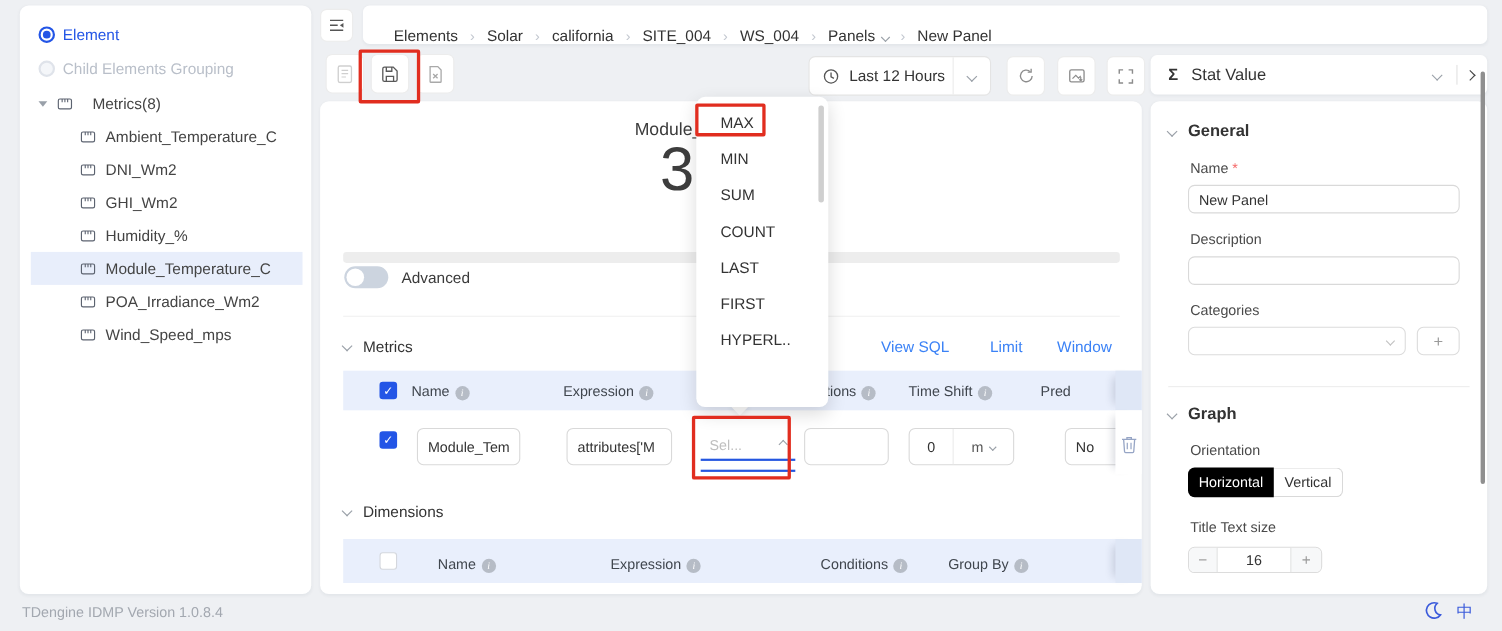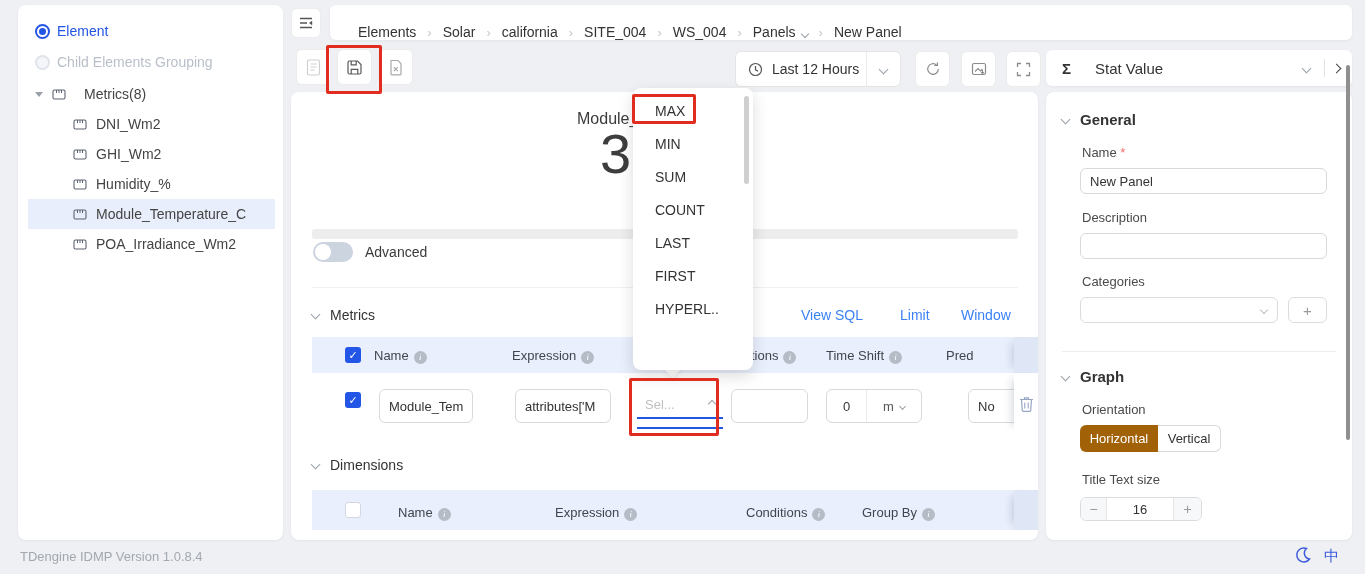--- a/index.html
+++ b/index.html
@@ -59,20 +59,29 @@
       <svg width="14" height="13" viewBox="0 0 14 13">
           <rect x="1" y="2" width="12" height="9" rx="1.5" fill="none" stroke="#5c6370" stroke-width="1.1"></rect>
           <path d="M4.5 2v3M7 2v3M9.5 2v3" stroke="#5c6370" stroke-width="1"></path>
         </svg>
     </span>
     <span style="margin-left:9px;color:#444">Metrics(8)</span>
   </div>
 
   <div style="position:absolute;left:10px;top:104px;width:247px">
 
+      <div class="tree-row">
+        <span class="tree-icon">
+          <svg width="14" height="13" viewBox="0 0 14 13">
+            <rect x="1" y="2" width="12" height="9" rx="1.5" fill="none" stroke="#5c6370" stroke-width="1.1"></rect>
+            <path d="M4.5 2v3M7 2v3M9.5 2v3" stroke="#5c6370" stroke-width="1"></path>
+          </svg>
+        </span>
+        <span>Ambient_Temperature_C</span>
+      </div>
 
       <div class="tree-row">
         <span class="tree-icon">
           <svg width="14" height="13" viewBox="0 0 14 13">
             <rect x="1" y="2" width="12" height="9" rx="1.5" fill="none" stroke="#5c6370" stroke-width="1.1"></rect>
             <path d="M4.5 2v3M7 2v3M9.5 2v3" stroke="#5c6370" stroke-width="1"></path>
           </svg>
         </span>
         <span>DNI_Wm2</span>
       </div>
@@ -111,20 +120,29 @@
         <span class="tree-icon">
           <svg width="14" height="13" viewBox="0 0 14 13">
             <rect x="1" y="2" width="12" height="9" rx="1.5" fill="none" stroke="#5c6370" stroke-width="1.1"></rect>
             <path d="M4.5 2v3M7 2v3M9.5 2v3" stroke="#5c6370" stroke-width="1"></path>
           </svg>
         </span>
         <span>POA_Irradiance_Wm2</span>
       </div>
 
 
+      <div class="tree-row">
+        <span class="tree-icon">
+          <svg width="14" height="13" viewBox="0 0 14 13">
+            <rect x="1" y="2" width="12" height="9" rx="1.5" fill="none" stroke="#5c6370" stroke-width="1.1"></rect>
+            <path d="M4.5 2v3M7 2v3M9.5 2v3" stroke="#5c6370" stroke-width="1"></path>
+          </svg>
+        </span>
+        <span>Wind_Speed_mps</span>
+      </div>
     </div>
 
 </div>
 
 <div class="ibtn" style="left:291px;top:8px;width:30px;height:30px">
   <svg width="16" height="16" viewBox="0 0 16 16">
       <path d="M2 3.5h12M2 8h7M2 12.5h12" stroke="#555" stroke-width="1.3"></path>
       <path d="M14.2 5.8l-3.2 2.2 3.2 2.2z" fill="#555"></path>
     </svg>
 </div>
@@ -333,21 +351,21 @@
 
       <div class="dd-item">HYPERL..</div>
     </div>
   <div style="position:absolute;right:4px;top:8px;width:5px;height:88px;background:#cfcfcf;border-radius:3px"></div>
 </div>
 <div class="redbox" style="left:632px;top:94px;width:64px;height:30px"></div>
 <div class="redbox" style="left:629px;top:378px;width:90px;height:58px"></div>
 
 <div class="card" style="left:1046px;top:50px;width:306px;height:36px;border-radius:6px;display:flex;align-items:center">
   <span style="margin-left:16px;font-size:15px;font-weight:600;color:#333">Σ</span>
-  <span style="margin-left:24px;font-size:15px;color:#333">Stat Value</span>
+  <span style="margin-left:12px;font-size:15px;color:#333">Stat Value</span>
   <span class="chev down" style="margin-left:auto"></span>
   <span style="width:1px;height:18px;background:#e2e2e2;margin:0 8px 0 14px"></span>
   <span class="chev rightp" style="margin-right:12px"></span>
 </div>
 
 <div class="card" style="left:1046px;top:92px;width:306px;height:448px">
   <span class="chev down" style="position:absolute;left:16px;top:24px"></span>
   <span class="seclbl" style="left:34px;top:19px">General</span>
 
   <span class="lbl" style="left:36px;top:53px"><span>Name</span> <span style="color:#f56c6c">*</span></span>
@@ -361,21 +379,21 @@
   <div style="position:absolute;left:242px;top:205px;width:39px;height:26px;border:1px solid #dcdcdc;border-radius:6px;display:flex;align-items:center;justify-content:center;color:#9a9a9a;font-size:15px;cursor:pointer">
       <span>+</span>
     </div>
 
   <div style="position:absolute;left:16px;top:259px;width:274px;height:1px;background:#ededed"></div>
 
   <span class="chev down" style="position:absolute;left:16px;top:281px"></span>
   <span class="seclbl" style="left:34px;top:276px">Graph</span>
   <span class="lbl" style="left:36px;top:310px">Orientation</span>
   <div style="position:absolute;left:34px;top:333px;height:27px;display:flex">
-    <span style="width:78px;background:#a16207;color:#fff;font-size:13px;display:flex;align-items:center;justify-content:center;border-radius:6px 0 0 6px;cursor:pointer">Horizontal</span>
+    <span style="width:78px;background:#000000;color:#fff;font-size:13px;display:flex;align-items:center;justify-content:center;border-radius:6px 0 0 6px;cursor:pointer">Horizontal</span>
     <span style="width:63px;border:1px solid #d9d9d9;border-left:none;color:#333;font-size:13px;display:flex;align-items:center;justify-content:center;border-radius:0 6px 6px 0;cursor:pointer">Vertical</span>
   </div>
   <span class="lbl" style="left:36px;top:380px">Title Text size</span>
   <div style="position:absolute;left:34px;top:405px;height:24px;display:flex;border:1px solid #dcdcdc;border-radius:6px;overflow:hidden">
     <span style="width:26px;background:#f7f8f9;display:flex;align-items:center;justify-content:center;color:#999;border-right:1px solid #e4e4e4;cursor:pointer">
         <span>−</span>
       </span>
     <span style="width:66px;display:flex;align-items:center;justify-content:center;font-size:13px;color:#333">16</span>
     <span style="width:28px;background:#f7f8f9;display:flex;align-items:center;justify-content:center;color:#999;border-left:1px solid #e4e4e4;cursor:pointer">
         <span>+</span>

